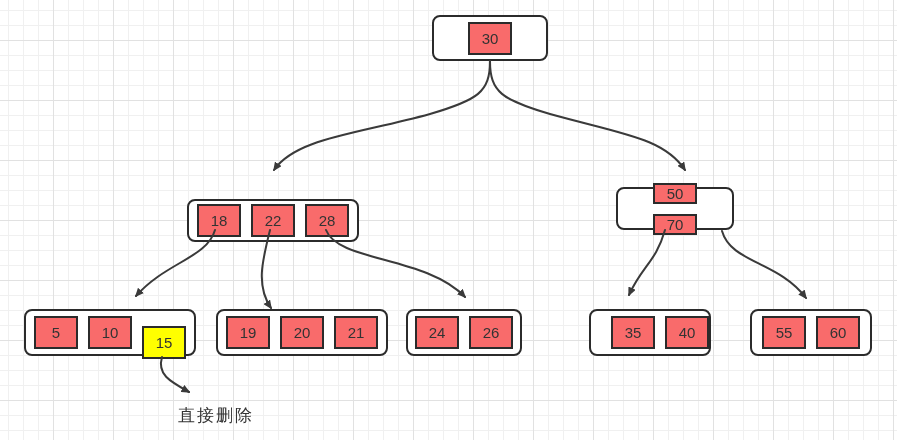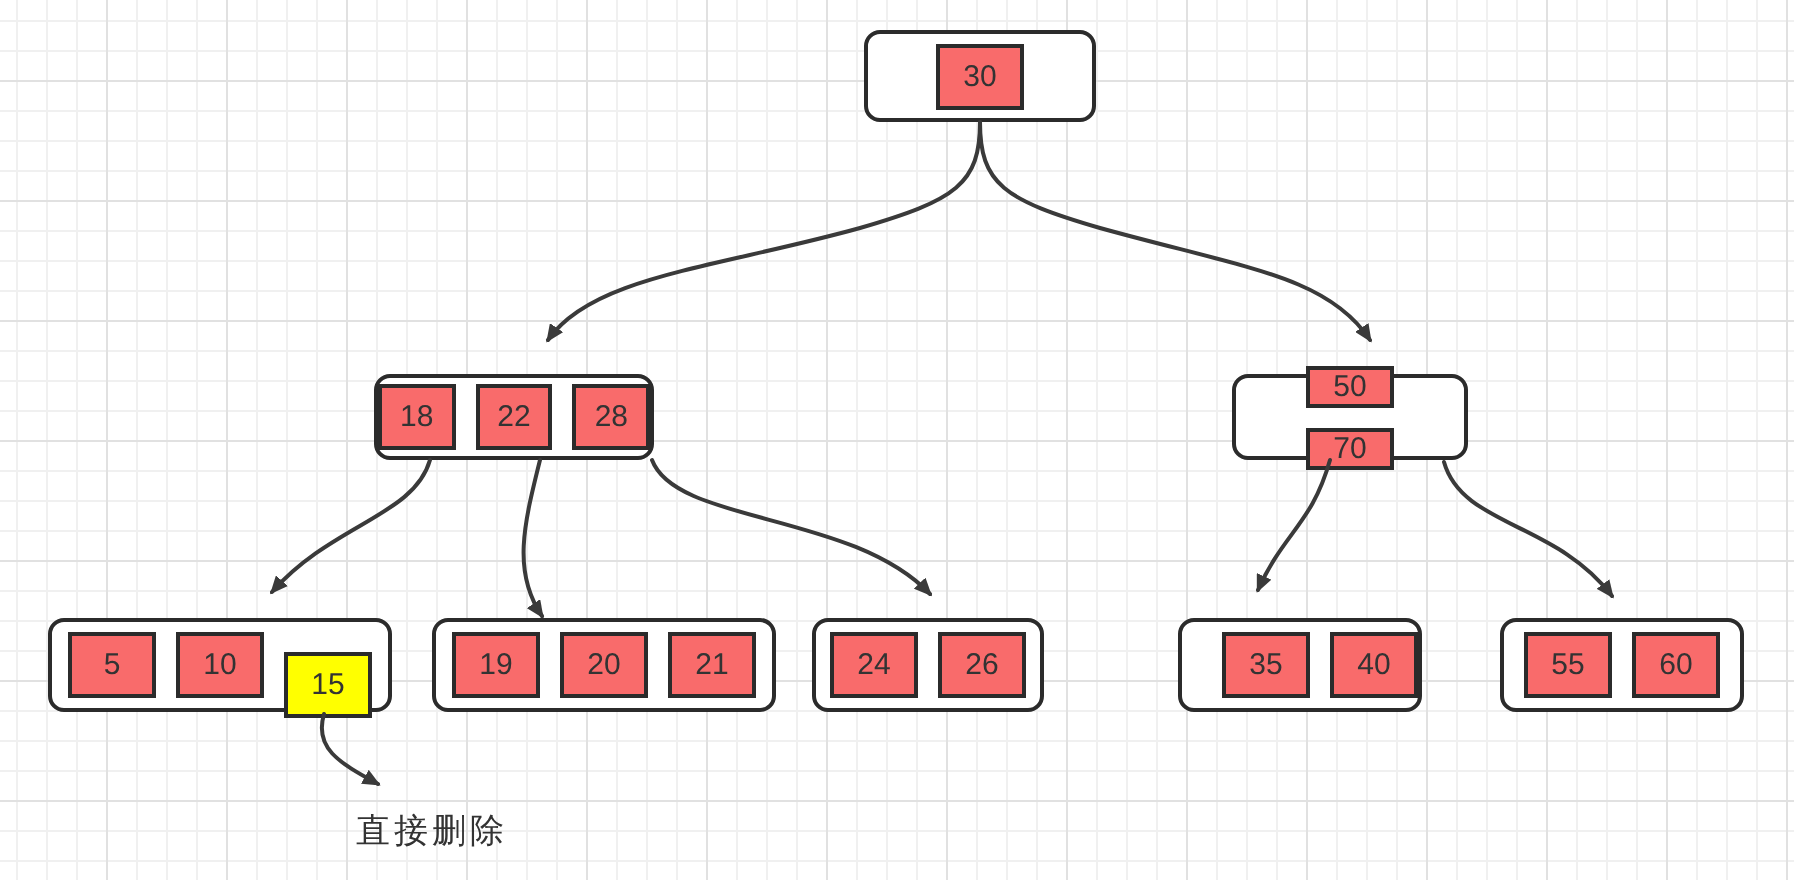--- a/index.html
+++ b/index.html
@@ -37,21 +37,21 @@
   .key-cell {
     box-sizing: border-box;
     width: 44px; height: 33px;
     background: #f96b6b;
     border: 2px solid #2b2b2b;
     display: flex; align-items: center; justify-content: center;
     font-size: 15px; color: #333333; text-align: right;
   }
   .key-cell.highlight { background: #ffff00; margin-top: 20px; }
   .node-root        { left: 432px; top: 15px;  width: 116px; height: 46px; }
-  .node-int-left    { left: 187px; top: 187px; width: 140px; height: 43px; }
+  .node-int-left    { left: 187px; top: 199px; width: 172px; height: 43px; }
   .node-int-right   { left: 616px; top: 187px; width: 118px; height: 43px; flex-direction: column; }
   .node-leaf-1      { left: 24px;  top: 309px; width: 172px; height: 47px; }
   .node-leaf-2      { left: 216px; top: 309px; width: 172px; height: 47px; }
   .node-leaf-3      { left: 406px; top: 309px; width: 116px; height: 47px; }
   .node-leaf-4      { left: 589px; top: 309px; width: 122px; height: 47px; padding-left: 20px; }
   .node-leaf-5      { left: 750px; top: 309px; width: 122px; height: 47px; }
   .annotation {
     position: absolute; z-index: 2;
     left: 168px; top: 404px; width: 96px;
     text-align: center;

